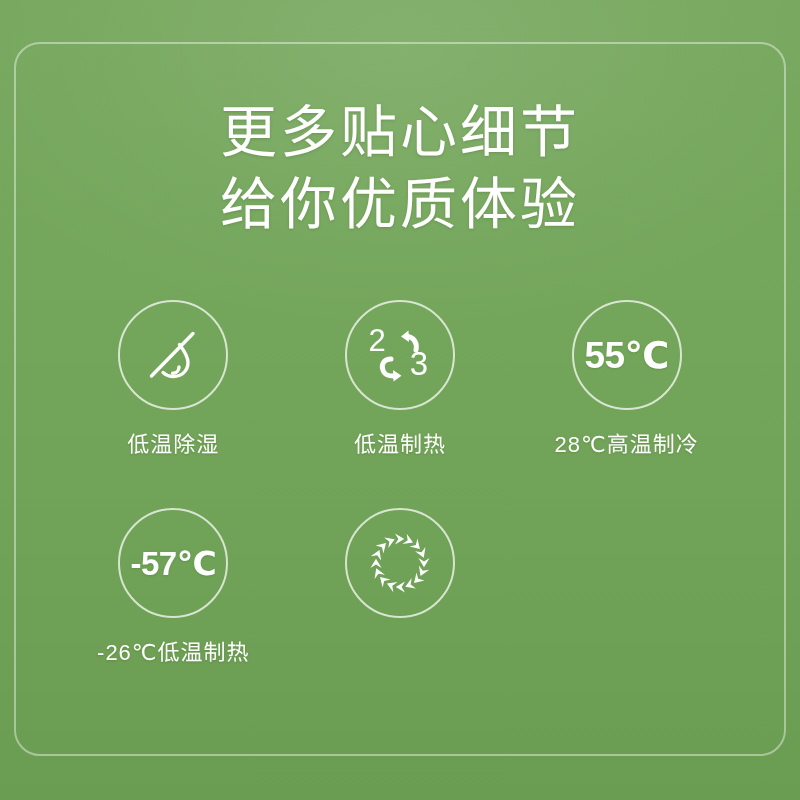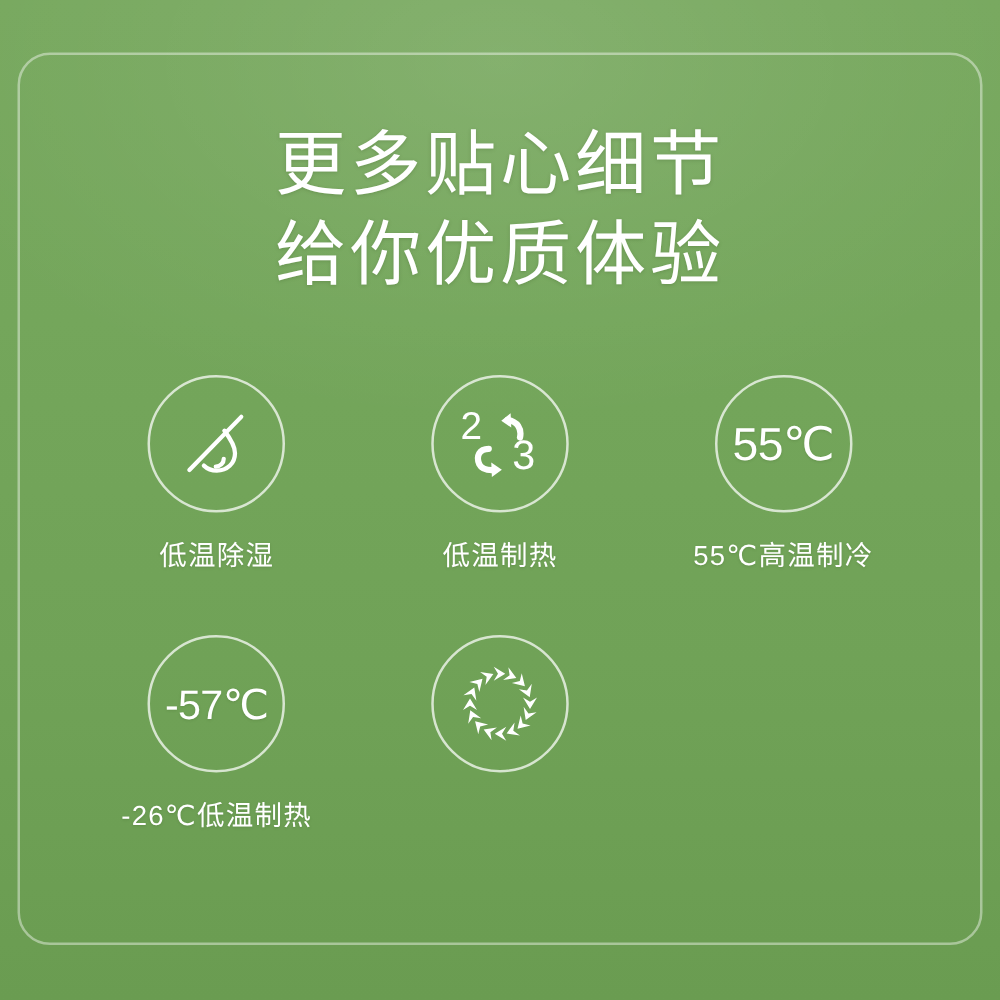--- a/index.html
+++ b/index.html
@@ -91,21 +91,21 @@
     box-sizing: border-box;
   }
   .circle svg { display: block; }
 
   .temp-text {
     color: #ffffff;
     font-size: 37px;
     line-height: 1;
     letter-spacing: -0.5px;
     white-space: nowrap;
-    font-weight: 400;
+    font-weight: 700;
     text-shadow: 0 1px 2px rgba(60,90,40,0.22);
   }
   .temp-text.small { font-size: 33px; }
 
   .caption {
     margin-top: 22px;
     color: #ffffff;
     font-size: 22px;
     line-height: 1.2;
     letter-spacing: 1px;
@@ -154,21 +154,21 @@
         </span>
       </div>
       <div class="caption">低温制热</div>
     </div>
 
 
     <div class="cell">
       <div class="circle">
         <span class="temp-text">55℃</span>
       </div>
-      <div class="caption">55℃高温制冷</div>
+      <div class="caption">28℃高温制冷</div>
     </div>
 
     <div class="cell">
       <div class="circle">
         <span class="temp-text small">-57℃</span>
       </div>
       <div class="caption">-26℃低温制热</div>
     </div>
 
     <div class="cell">

